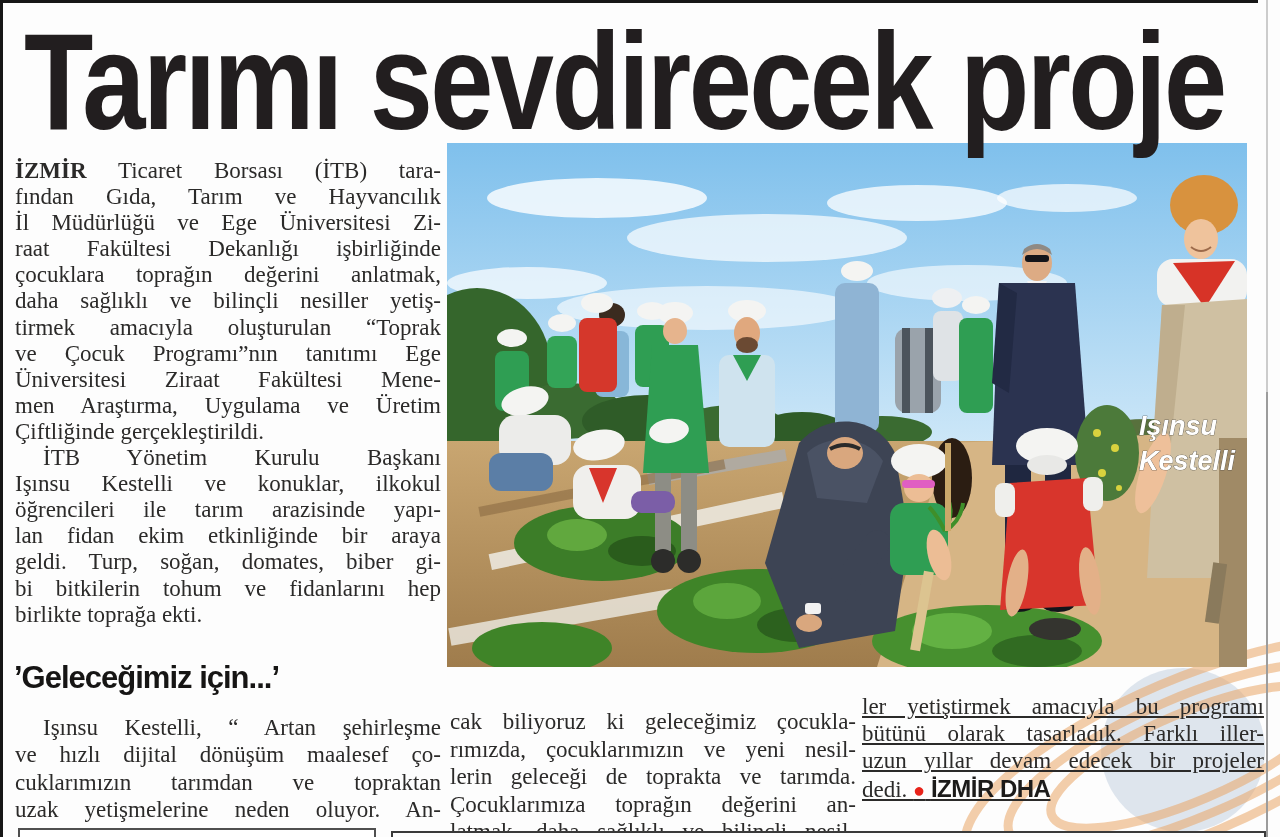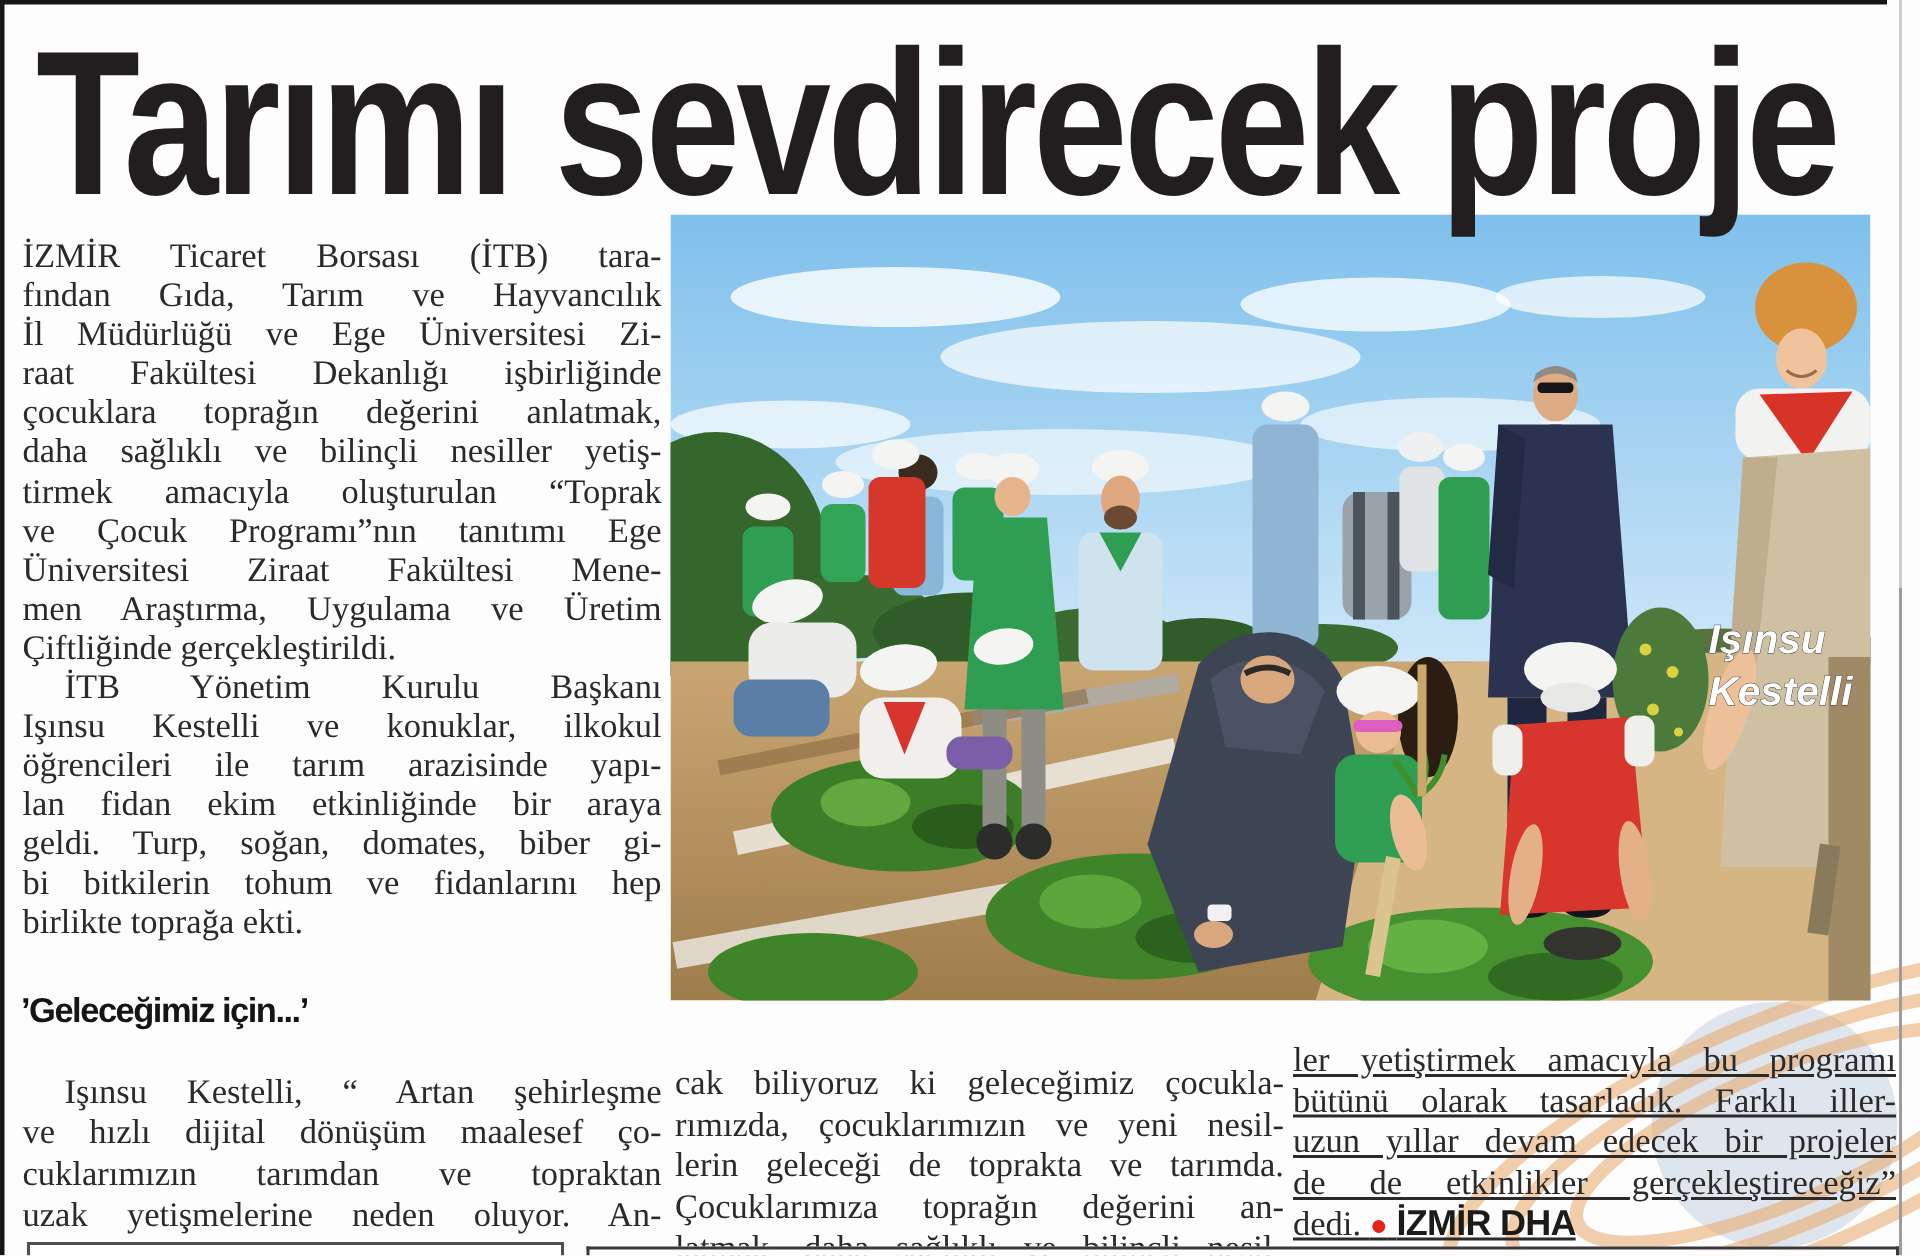--- a/index.html
+++ b/index.html
@@ -12,26 +12,26 @@
             transform:scale(.86,1.04);transform-origin:left top;}
   
   .tcol{position:absolute;font-size:23px;color:#2b2a29;}
   .col1 {left:15px;  top:146px; width:426px; line-height:26.1px;}
   .col1b{left:15px;  top:702px; width:426px; line-height:27.3px;}
   .col2 {left:450px; top:684px; width:406px; line-height:27.6px;margin-top:12px;}
   .col3 {left:862px; top:681px; width:402px; line-height:27.2px;text-decoration:underline;}
   .tl{white-space:normal;}
   .just{text-align:justify;text-align-last:justify;}
   .ind{text-indent:28px;}
-  .b{font-weight:normal;}
+  .b{font-weight:bold;}
   .red{color:#e8231a;font-size:20px;}
   .bsans{font-family:"Liberation Sans",sans-serif;font-weight:bold;font-size:24px;letter-spacing:-.5px;color:#1c1b1a;}
   .subhead{position:absolute;left:14px;top:648px;
            font-family:"Liberation Sans",sans-serif;font-weight:bold;
-           font-size:23px;letter-spacing:-1px;color:#161514;}
+           font-size:31px;letter-spacing:-1px;color:#161514;}
   
   .photo{position:absolute;left:447px;top:143px;width:800px;height:524px;z-index:2;}
   .ph-label{font-family:"Liberation Sans",sans-serif;font-weight:bold;font-style:italic;
             font-size:27px;fill:#ffffff;paint-order:stroke;stroke:#3a3a3a;stroke-width:.6px;}
   
   .watermark{position:absolute;left:0;top:0;width:1280px;height:837px;z-index:1;pointer-events:none;}
   .text-layer{position:absolute;left:0;top:12px;width:1280px;height:837px;z-index:3;}
   
   .edge-top{position:absolute;left:0;top:0;width:1258px;height:3px;background:#161616;z-index:4;}
   .edge-left{position:absolute;left:0;top:0;width:3px;height:837px;background:#161616;z-index:4;}
@@ -281,21 +281,20 @@
         <div class="tl just"><span>cak biliyoruz ki geleceğimiz çocukla-</span></div>
         <div class="tl just"><span>rımızda, çocuklarımızın ve yeni nesil-</span></div>
         <div class="tl just"><span>lerin geleceği de toprakta ve tarımda.</span></div>
         <div class="tl just"><span>Çocuklarımıza toprağın değerini an-</span></div>
         <div class="tl just"><span>latmak, daha sağlıklı ve bilinçli nesil-</span></div>
       </div>
     <div class="tcol col3">
         <div class="tl just"><span>ler yetiştirmek amacıyla bu programı</span></div>
         <div class="tl just"><span>bütünü olarak tasarladık. Farklı iller-</span></div>
         <div class="tl just"><span>uzun yıllar devam edecek bir projeler</span></div>
-        <div class="tl just"><span>de de etkinlikler gerçekleştireceğiz”</span></div>
         <div class="tl"><span>dedi. </span><span class="red">●</span><span> </span><span class="bsans">İZMİR DHA</span></div>
       </div>
   </div>
 
   <div class="box-left"></div>
   <div class="box-right"></div>
 
   <div class="edge-top"></div>
   <div class="edge-left"></div>
   <div class="edge-right-a"></div>

